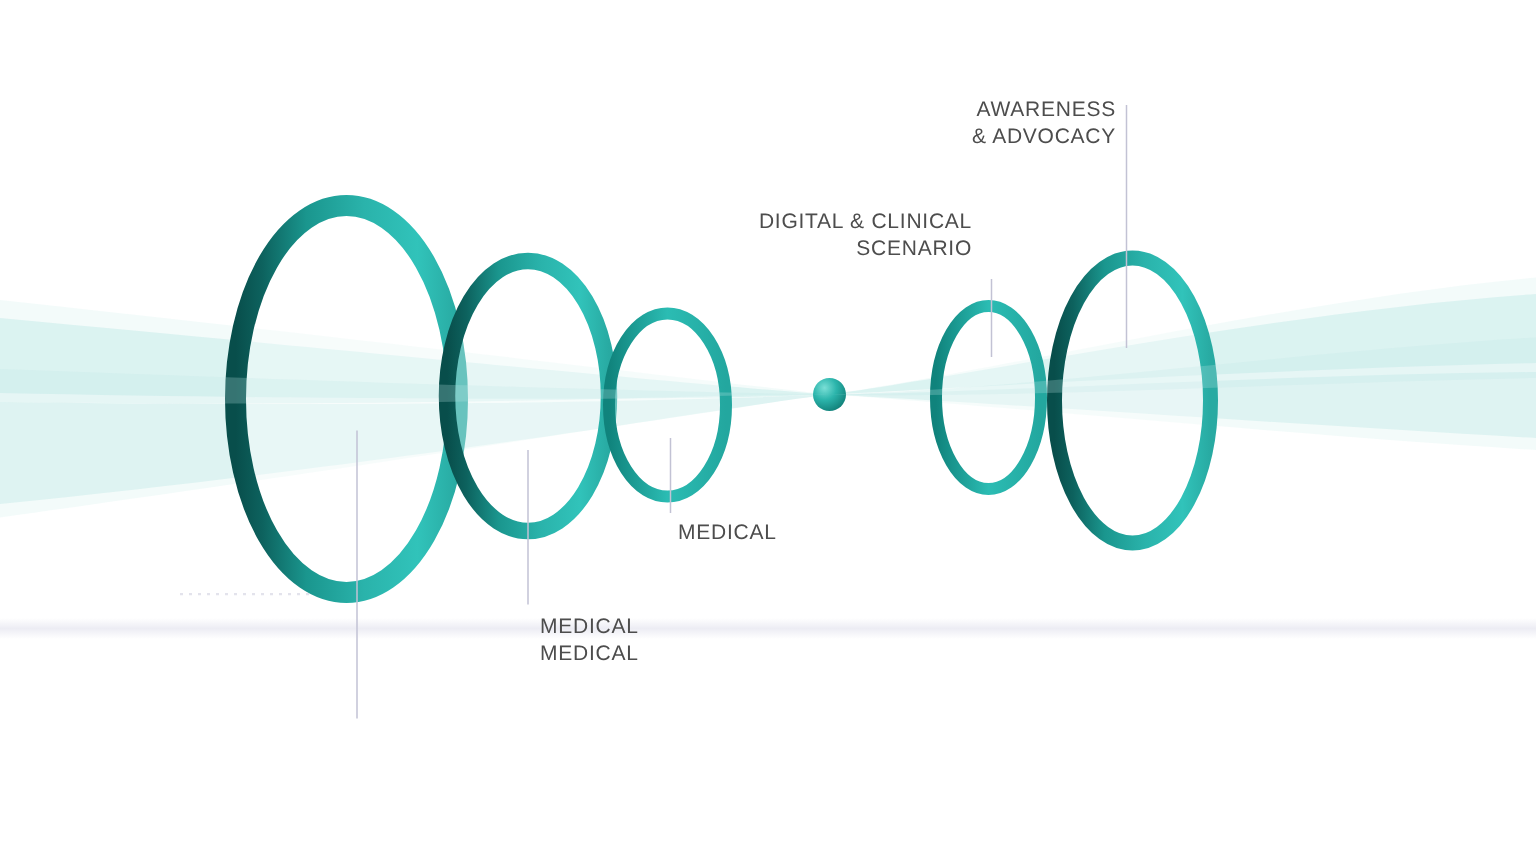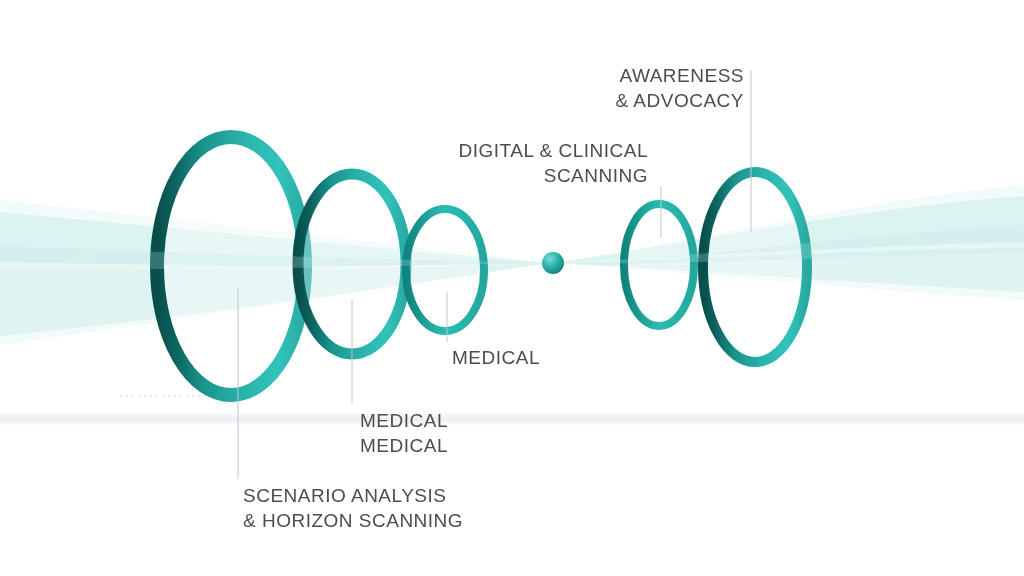--- a/index.html
+++ b/index.html
@@ -6,21 +6,21 @@
   .stage{
     position:relative;
     width:1024px;height:576px;
     background:var(--background,#ffffff);
     overflow:hidden;
     font-family:"Liberation Sans",sans-serif;
   }
   .stage svg{position:absolute;left:0;top:0;}
   .label{
     position:absolute;
-    font-size:19px;
+    font-size:14px;
     letter-spacing:.5px;
     color:var(--label_text,#4d4d4d);
     line-height:1.32;
     white-space:nowrap;
   }
   .label span{display:block;}
   .label.right{text-align:right;}
 </style>
 </head>
 <body>
@@ -91,30 +91,26 @@
     </g>
   </svg>
 
   <div class="label right" style="right:280px;top:63px">
     <span>AWARENESS</span>
     <span>&amp; ADVOCACY</span>
   </div>
 
   <div class="label right" style="right:376px;top:138px">
     <span>DIGITAL &amp; CLINICAL</span>
-    <span>SCANNING</span>
+    <span>SCENARIO</span>
   </div>
 
   <div class="label" style="left:452px;top:345px">
     <span>MEDICAL</span>
   </div>
 
   <div class="label" style="left:360px;top:408px">
     <span>MEDICAL</span>
     <span>MEDICAL</span>
   </div>
 
-  <div class="label" style="left:243px;top:483px">
-    <span>SCENARIO ANALYSIS</span>
-    <span>&amp; HORIZON SCANNING</span>
-  </div>
 
 </div>
 
 </body></html>

